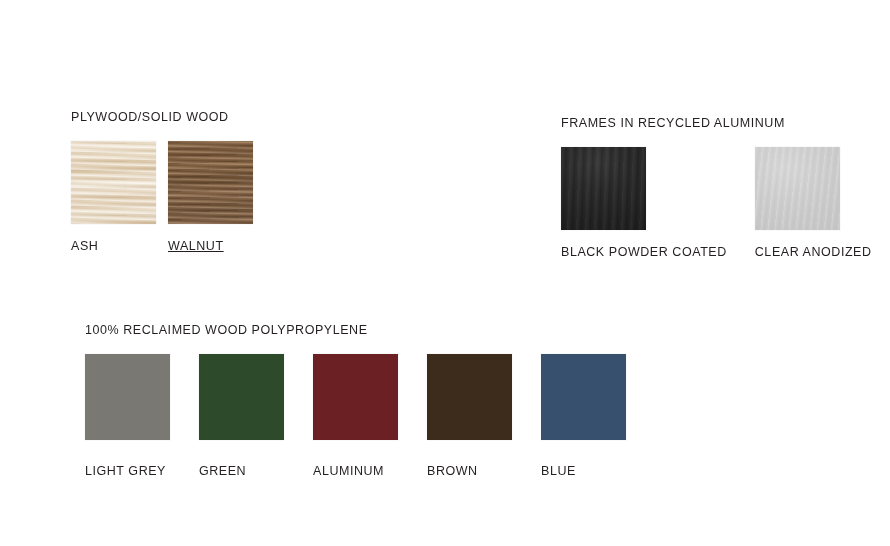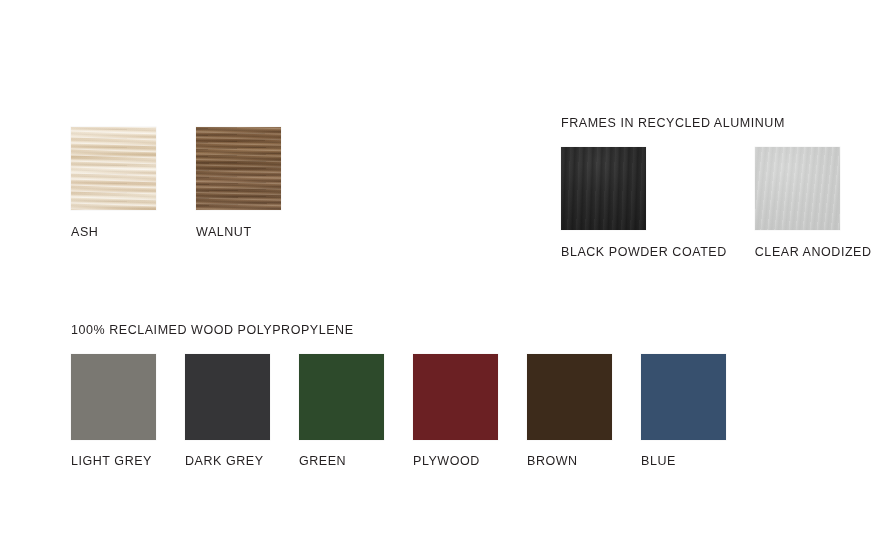--- a/index.html
+++ b/index.html
@@ -65,21 +65,21 @@
     white-space: nowrap;
     line-height: 14px;
   }
 
   
   #sec-wood {
     left: 71px;
     top: 110px;
   }
   #sec-wood .swatch-row { margin-top: 17px; }
-  #sec-wood .swatch-cell + .swatch-cell { margin-left: 40px; }
+  #sec-wood .swatch-cell + .swatch-cell { margin-left: 12px; text-decoration: underline; }
   #sec-wood .swatch-label { margin-top: 15px; }
 
   
   .tex-ash {
     background-color: #e3d3b8;
     background-image:
       repeating-linear-gradient(
         2deg,
         rgba(255,255,255,0.00) 0px,
         rgba(255,255,255,0.55) 1px,
@@ -162,37 +162,38 @@
         rgba(0,0,0,0.22) 5px,
         rgba(255,255,255,0.00) 9px),
       radial-gradient(110% 95% at 42% 18%,
         #3a3a3a 0%,
         #2c2c2c 42%,
         #202020 100%);
   }
 
   
   #sec-poly {
-    left: 71px;
+    left: 85px;
     top: 323px;
   }
   #sec-poly .swatch-row { margin-top: 17px; }
   #sec-poly .swatch-cell + .swatch-cell { margin-left: 29px; }
-  #sec-poly .swatch-label { margin-top: 14px; }
+  #sec-poly .swatch-label { margin-top: 24px; }
   #sec-poly .swatch {
     width: 85px;
     height: 86px;
   }
 </style>
 </head>
 <body style="background: rgb(255, 255, 255); color: rgb(35, 31, 32);">
 
 <div class="sheet">
 
   <div class="section" id="sec-wood">
+    <div class="section-title">PLYWOOD/SOLID WOOD</div>
     <div class="swatch-row">
 
       <div class="swatch-cell">
         <div class="swatch tex-ash"></div>
         <div class="swatch-label">ASH</div>
       </div>
 
       <div class="swatch-cell">
         <div class="swatch tex-walnut"></div>
         <div class="swatch-label">WALNUT</div>
@@ -220,33 +221,29 @@
 
   <div class="section" id="sec-poly">
     <div class="section-title">100% RECLAIMED WOOD POLYPROPYLENE</div>
     <div class="swatch-row">
 
       <div class="swatch-cell">
         <div class="swatch" style="background-color: rgb(122, 120, 114);"></div>
         <div class="swatch-label">LIGHT GREY</div>
       </div>
 
-      <div class="swatch-cell">
-        <div class="swatch" style="background-color: rgb(53, 53, 55);"></div>
-        <div class="swatch-label">DARK GREY</div>
-      </div>
 
       <div class="swatch-cell">
         <div class="swatch" style="background-color: rgb(45, 74, 43);"></div>
         <div class="swatch-label">GREEN</div>
       </div>
 
       <div class="swatch-cell">
         <div class="swatch" style="background-color: rgb(107, 32, 35);"></div>
-        <div class="swatch-label">PLYWOOD</div>
+        <div class="swatch-label">ALUMINUM</div>
       </div>
 
       <div class="swatch-cell">
         <div class="swatch" style="background-color: rgb(61, 43, 27);"></div>
         <div class="swatch-label">BROWN</div>
       </div>
 
 
       <div class="swatch-cell">
         <div class="swatch" style="background-color: rgb(55, 80, 110);"></div>

